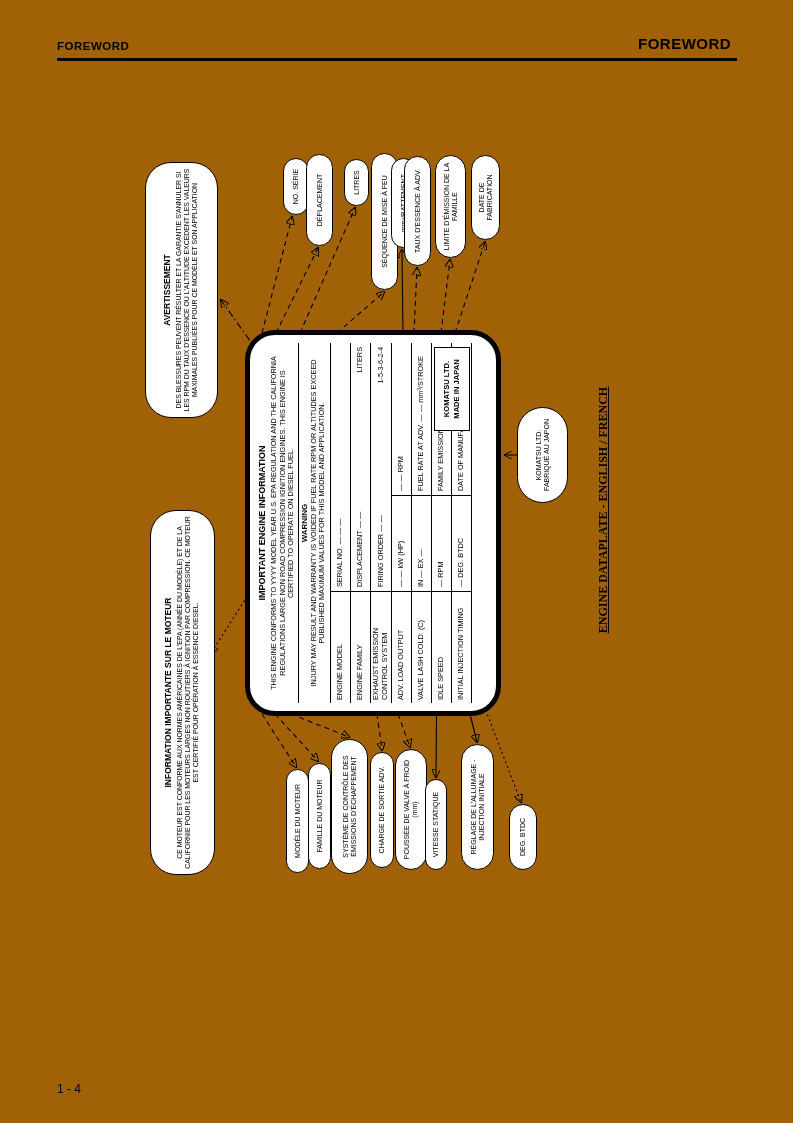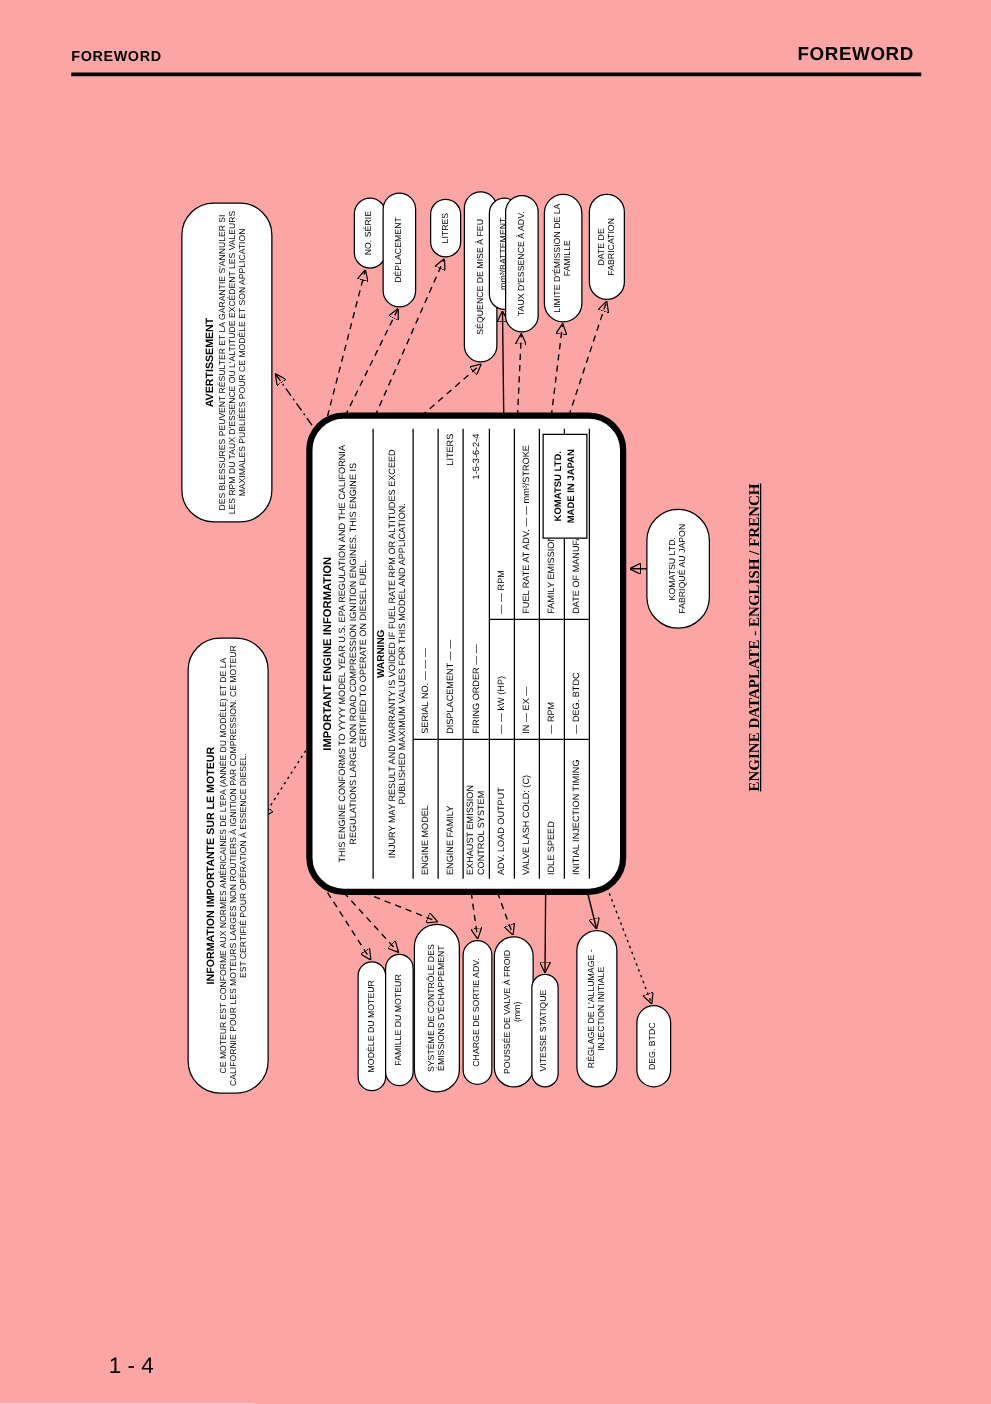--- a/index.html
+++ b/index.html
@@ -1,22 +1,22 @@
 <!DOCTYPE html>
 <html><head>
 <meta charset="utf-8">
 <style>
   html,body{margin:0;padding:0;background:#fff;}
-  .page{position:relative;width:793px;height:1123px;background:#fca5a5;overflow:hidden;
+  .page{position:relative;width:793px;height:1123px;background:#a16207;overflow:hidden;
         font-family:"Liberation Sans",sans-serif;color:#000;}
   .hdr-left{position:absolute;left:57px;top:40px;font-size:11.5px;font-weight:bold;letter-spacing:.5px;}
   .hdr-right{position:absolute;left:638px;top:35px;font-size:15px;font-weight:bold;letter-spacing:.5px;}
   .hdr-rule{position:absolute;left:57px;top:58px;width:680px;height:2.5px;background:#000;}
   .watermark{position:absolute;left:388px;top:78px;font-size:27px;letter-spacing:.2px;}
-  .pagenum{position:absolute;left:57px;top:1082px;font-size:18px;margin-left:30px;}
+  .pagenum{position:absolute;left:57px;top:1082px;font-size:12px;}
 
   
   .rot{position:absolute;left:0;top:0;transform-origin:0 0;transform:rotate(-90deg) translateX(-100%);}
 
   .oval-outer{position:absolute;}
   .oval{border:1.2px solid #000;border-radius:999px;display:flex;flex-direction:column;
         align-items:center;justify-content:center;text-align:center;
         font-size:7px;line-height:1.12;padding:1px 5px;box-sizing:border-box;background:#fff;}
   .bigoval{border-radius:26px;}
   .bigoval .ttl{font-weight:bold;font-size:8.5px;margin-bottom:2px;}

